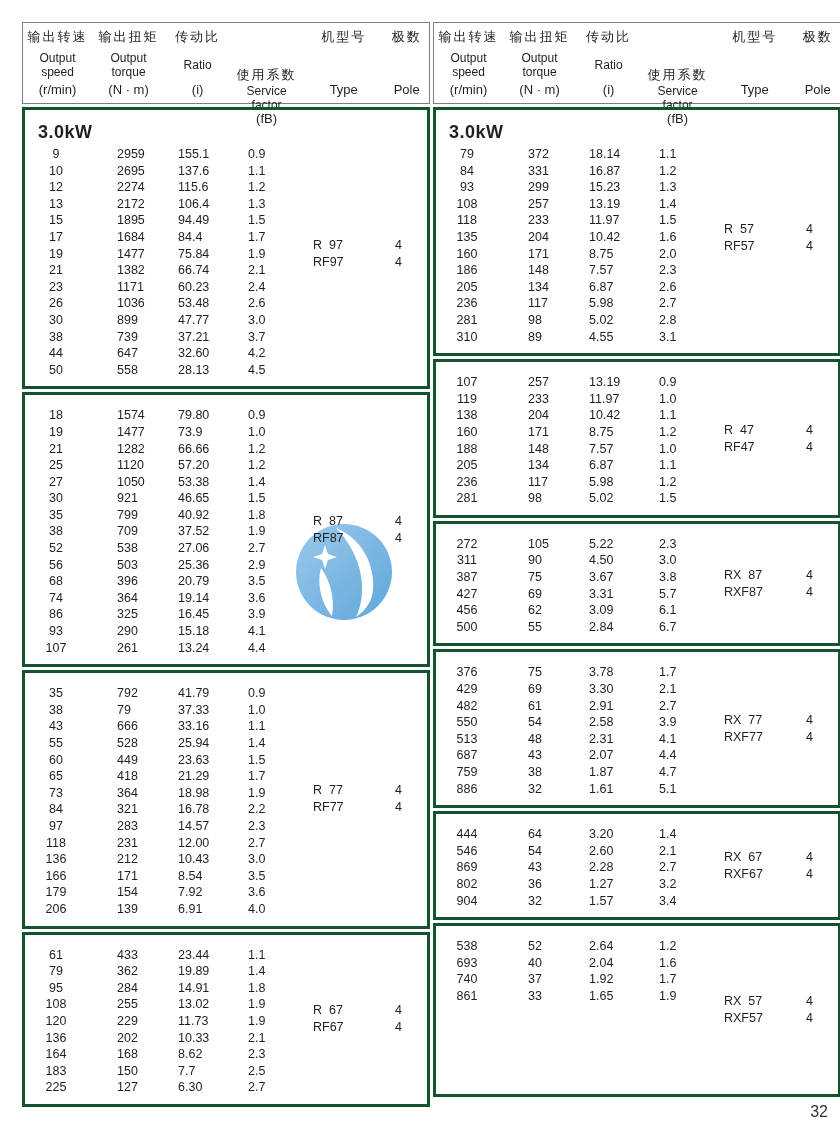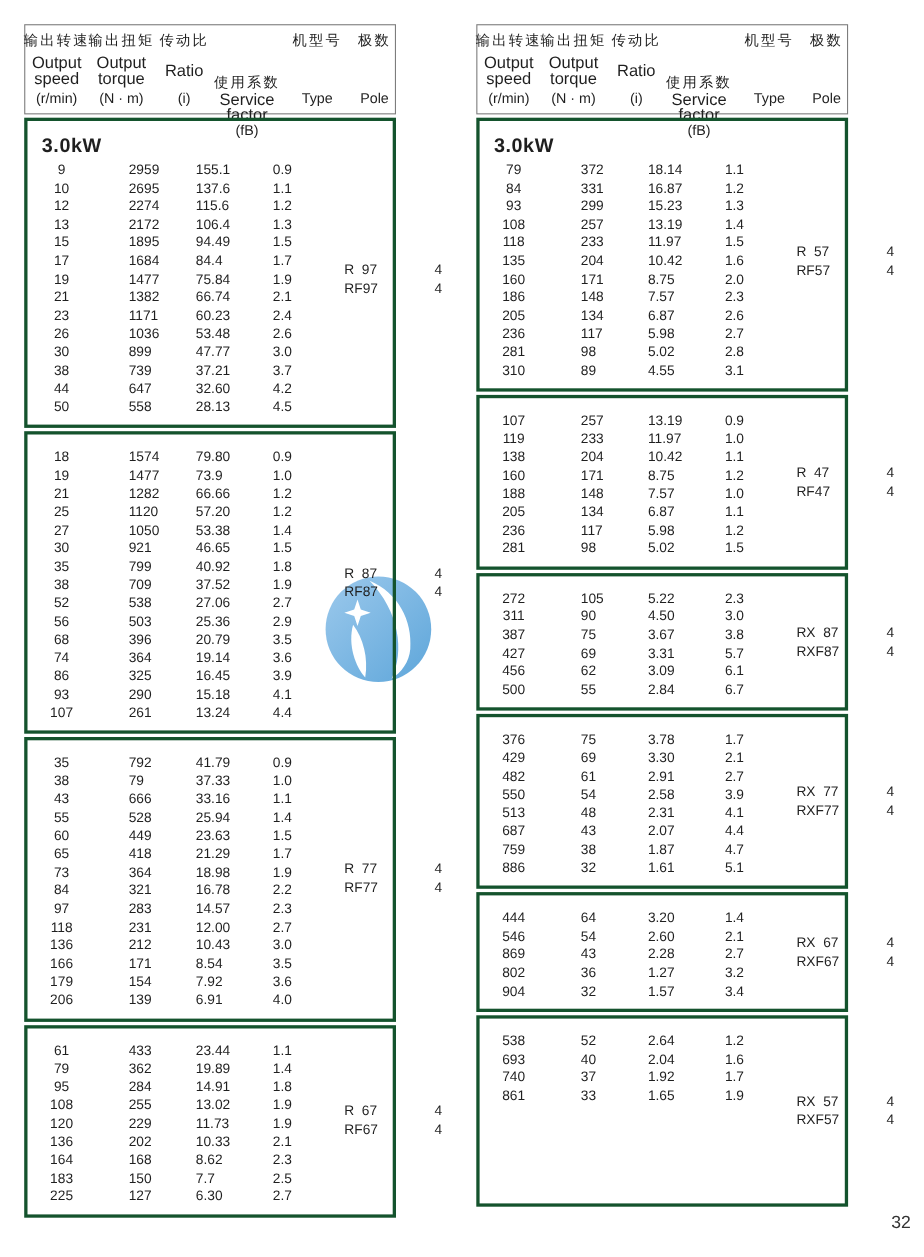--- a/index.html
+++ b/index.html
@@ -1,34 +1,34 @@
 <!DOCTYPE html>
 <html><head>
 <meta charset="utf-8">
 <style>
   html,body{margin:0;padding:0;}
   body{
     width:840px;height:1143px;position:relative;background:#ffffff;
     font-family:"Liberation Sans",sans-serif;color:#1f1f1f;overflow:hidden;
   }
   .col{
-    position:absolute;top:22px;width:338px;height:1075px;
+    position:absolute;top:22px;width:408px;height:1075px;
     display:flex;flex-direction:column;z-index:1;box-sizing:border-box;
   }
   .col0{left:22px;}
   .col1{left:433px;}
   
   .hdr{
     border:1px solid #7d7d7d;height:82px;flex:0 0 82px;box-sizing:border-box;
     display:flex;padding:5px 0 6px 0;background:transparent;
   }
   .hcell{display:flex;flex-direction:column;justify-content:space-between;align-items:center;text-align:center;box-sizing:border-box;}
   .w0{width:17%;} .w1{width:18%;justify-content:space-between;} .w2{width:16%;} .w3{width:18%;margin-top:38px;} .w4{width:20%;} .w5{width:11%;}
   .hzh{font-size:13px;letter-spacing:2px;white-space:nowrap;}
-  .hen{font-size:15px;line-height:14px;white-space:pre-line;}
+  .hen{font-size:12px;line-height:14px;white-space:pre-line;}
   .hunit{font-size:13px;line-height:14px;white-space:nowrap;}
   
   .block{
     border:3px solid #14532d;margin-top:3px;position:relative;
     padding:12px 0 8px 0;box-sizing:border-box;flex:0 0 auto;background:transparent;
   }
   .block:last-child{flex:1 1 auto;}
   .power{font-weight:bold;font-size:18px;margin:0 0 3px 13px;letter-spacing:.5px;}
   .row{
     display:grid;grid-template-columns:81px 61px 70px 60px;

